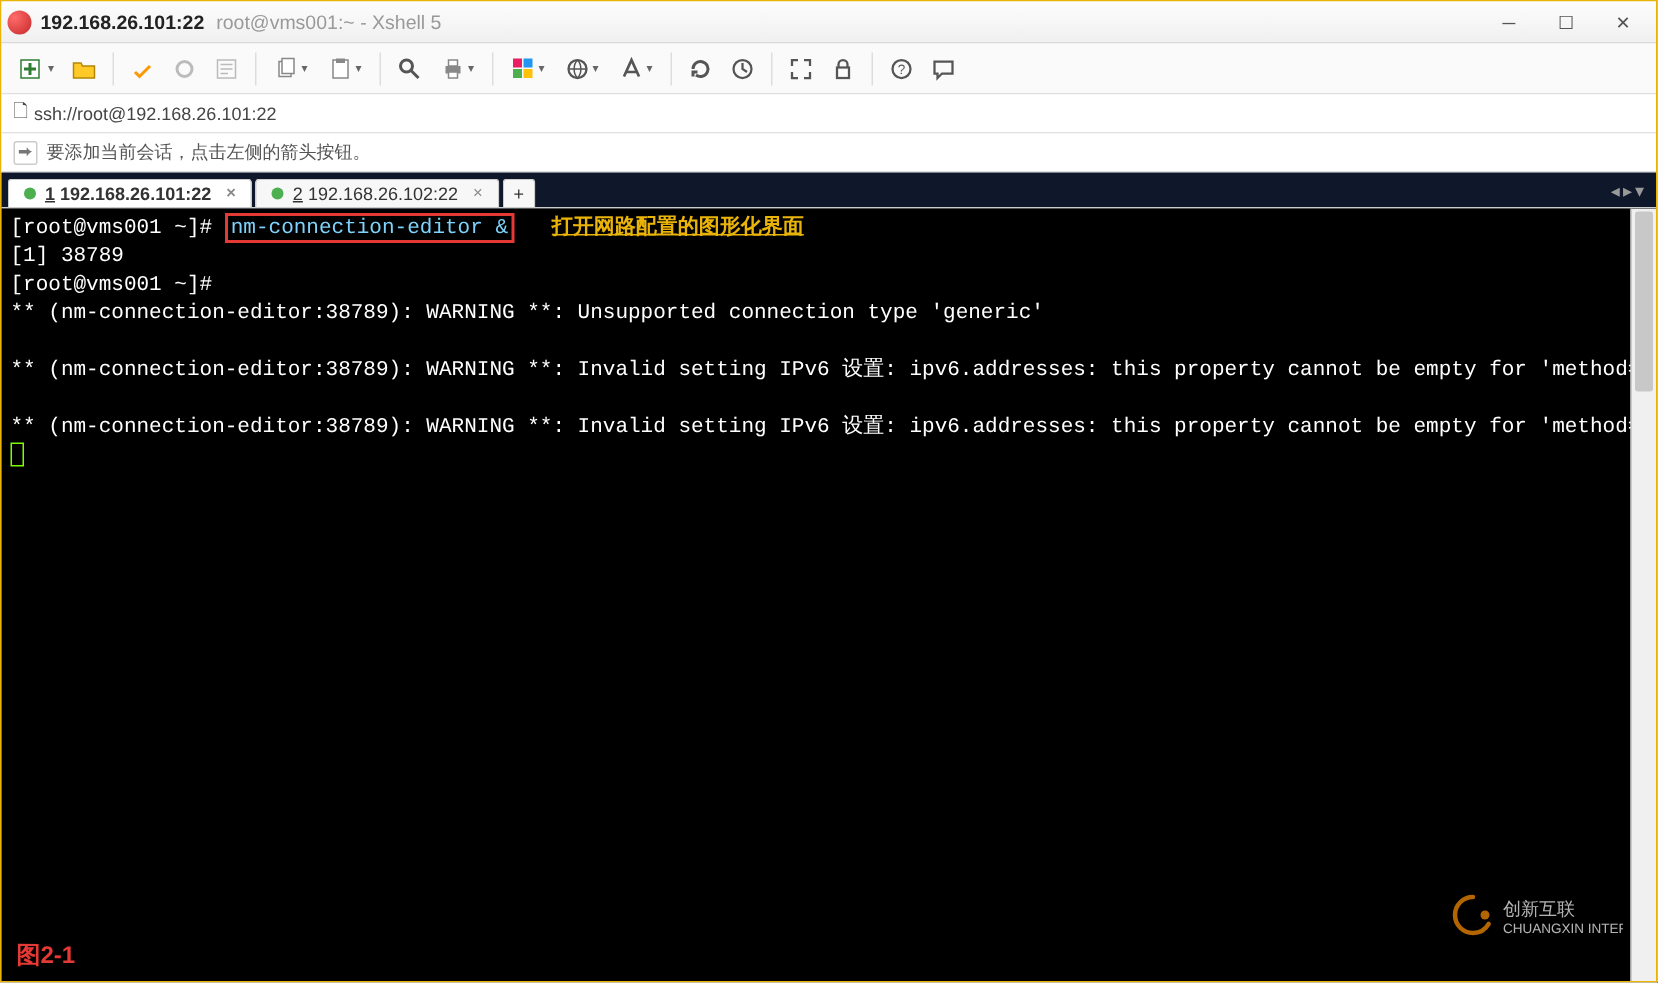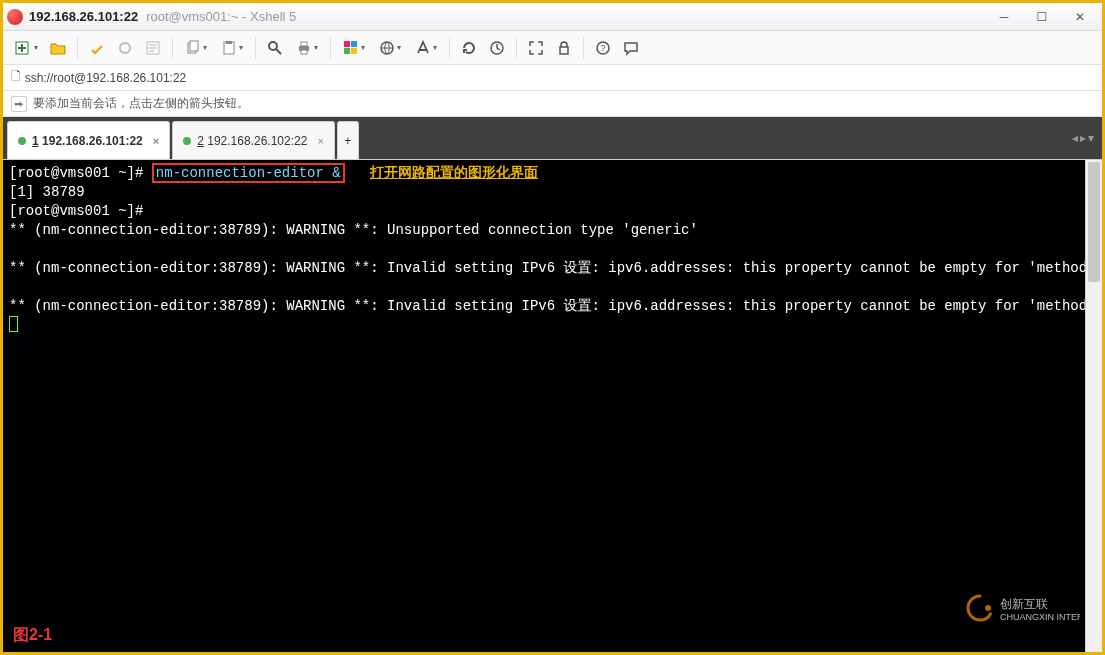--- a/index.html
+++ b/index.html
@@ -1,34 +1,34 @@
 <!DOCTYPE html>
 <html><head>
 <meta charset="utf-8">
 <style>
   * { margin:0; padding:0; box-sizing:border-box; }
   html,body { width:1105px; height:655px; font-family:"Microsoft YaHei","Segoe UI",Tahoma,sans-serif; font-size:12px; background:#fff; color:#333; overflow:hidden; }
-  .app { display:flex; flex-direction:column; height:655px; border:3px solid #eab308; }
+  .app { display:flex; flex-direction:column; height:655px; border:1px solid #eab308; }
   .titlebar { height:28px; background:linear-gradient(#fdfdfd,#f0f0f0); display:flex; align-items:center; padding:0 4px; border-bottom:1px solid #d8d8d8; }
   .titlebar .icon { width:16px; height:16px; border-radius:50%; background:radial-gradient(circle at 30% 30%,#ff6b6b,#c62828); margin-right:6px; }
   .titlebar .t1 { font-weight:bold; color:#222; font-size:13px; }
   .titlebar .t2 { color:#999; font-size:13px; margin-left:8px; }
   .winbtns { margin-left:auto; display:flex; gap:2px; }
   .winbtn { width:36px; height:22px; display:flex; align-items:center; justify-content:center; color:#555; }
   .menubar { height:24px; display:flex; align-items:center; padding:0 8px; gap:4px; border-bottom:1px solid #e4e4e4; background:#fcfcfc; }
   .menuitem { padding:2px 8px; color:#333; font-size:12px; }
   .toolbar { height:34px; display:flex; align-items:center; padding:0 6px; gap:2px; border-bottom:1px solid #e0e0e0; background:#fafafa; }
   .tbtn { width:26px; height:26px; display:flex; align-items:center; justify-content:center; border-radius:3px; color:#555; }
   .tbtn.drop { width:34px; }
   .sep { width:1px; height:22px; background:#ddd; margin:0 4px; }
   .addrbar { height:26px; display:flex; align-items:center; padding:0 8px; border-bottom:1px solid #e0e0e0; background:#fff; }
   .addrbar .chip { display:flex; align-items:center; gap:4px; color:#444; }
   .hint { height:26px; display:flex; align-items:center; padding:0 8px; border-bottom:1px solid #e0e0e0; background:#fff; color:#555; gap:6px; }
   .hint .arrow { width:16px; height:16px; display:flex; align-items:center; justify-content:center; border:1px solid #ccc; border-radius:2px; color:#777; font-size:10px;}
-  .tabsrow { height:43px; display:flex; align-items:stretch; background:#404040; border-bottom:1px solid #ccc; padding-left:4px; position:relative; }
+  .tabsrow { height:24px; display:flex; align-items:stretch; background:#0f172a; border-bottom:1px solid #ccc; padding-left:4px; position:relative; }
   .tab { display:flex; align-items:center; gap:6px; padding:0 10px; border:1px solid #ccc; border-bottom:none; background:#f7f7f7; margin-right:2px; margin-top:4px; border-top-left-radius:3px; border-top-right-radius:3px; font-size:12px; }
   .tab.active { background:#fff; font-weight:bold; }
   .tab .dot { width:8px; height:8px; border-radius:50%; background:#4caf50; }
   .tab .x { color:#888; font-size:11px; margin-left:4px;}
   .tab .u { text-decoration:underline; }
   .addtab { width:22px; display:flex; align-items:center; justify-content:center; border:1px solid #ccc; background:#f7f7f7; margin-top:4px; border-bottom:none; border-top-left-radius:3px; border-top-right-radius:3px;}
   .navarrows { margin-left:auto; display:flex; align-items:center; padding:0 8px; gap:2px; color:#999; }
   .terminal { flex:1; background:#000; position:relative; overflow:hidden; }
   .termscroll { position:absolute; right:0; top:0; bottom:0; width:17px; background:#f0f0f0; border-left:1px solid #ccc; }
   .termscroll .thumb { position:absolute; left:2px; right:2px; top:2px; height:120px; background:#c8c8c8; border-radius:2px; }

